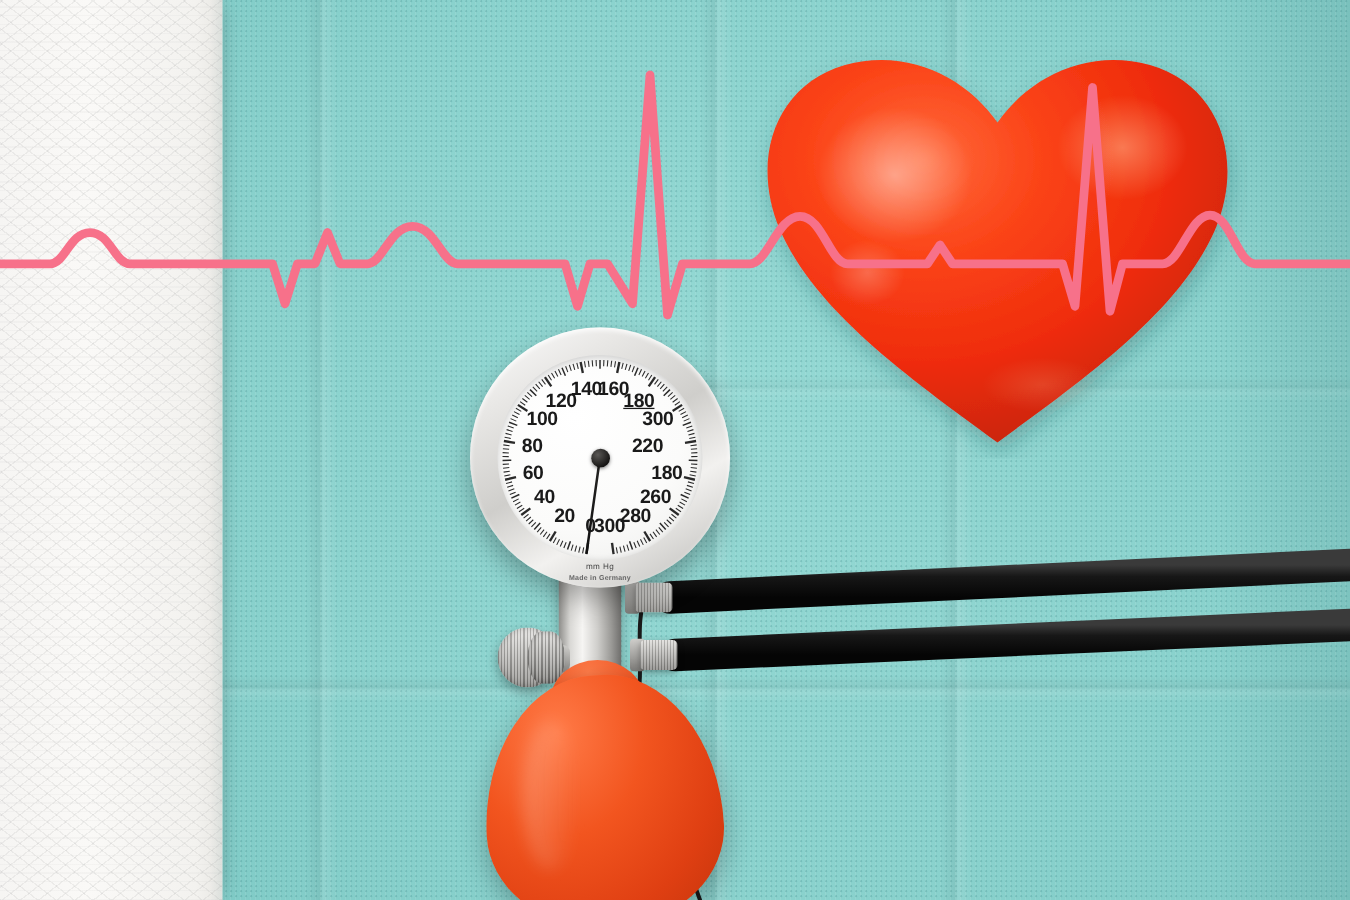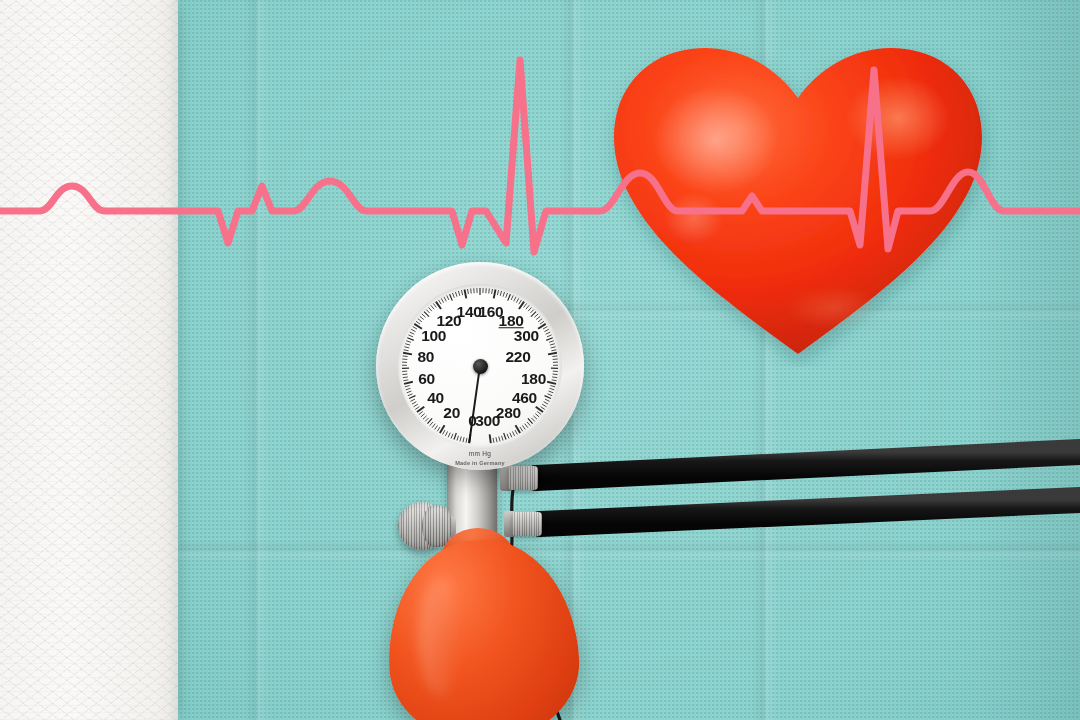--- a/index.html
+++ b/index.html
@@ -484,21 +484,21 @@
           <div class="gauge-num" style="left: 28.5px; top: 94.6px; text-align: center;">60</div>
           <div class="gauge-num" style="left: 27.8px; top: 72.7px;">80</div>
           <div class="gauge-num" style="left: 35.7px; top: 52.3px;">100</div>
           <div class="gauge-num" style="left: 50.9px; top: 36.6px;">120</div>
           <div class="gauge-num" style="left: 71.1px; top: 28.1px;">140</div>
           <div class="gauge-num" style="left: 92.9px; top: 28.1px;">160</div>
           <div class="gauge-num" style="left: 113.1px; top: 36.6px; text-decoration: underline;">180</div>
           <div class="gauge-num" style="left: 128.3px; top: 52.3px;">300</div>
           <div class="gauge-num" style="left: 120px; top: 72.7px;">220</div>
           <div class="gauge-num" style="left: 135.5px; top: 94.6px;">180</div>
-          <div class="gauge-num" style="left: 126.4px; top: 114.4px;">460</div>
+          <div class="gauge-num" style="left: 126.4px; top: 114.4px;">260</div>
           <div class="gauge-num" style="left: 110.3px; top: 129.2px;">280</div>
           <div class="gauge-num" style="left: 89.7px; top: 136.5px;">300</div>
         </div>
 
       <div class="gauge-unit">mm Hg</div>
       <div class="gauge-origin">Made in Germany</div>
 
       <div class="gauge-needle" style="transform: rotate(8deg);"></div>
       <div class="gauge-hub"></div>
     </div>

